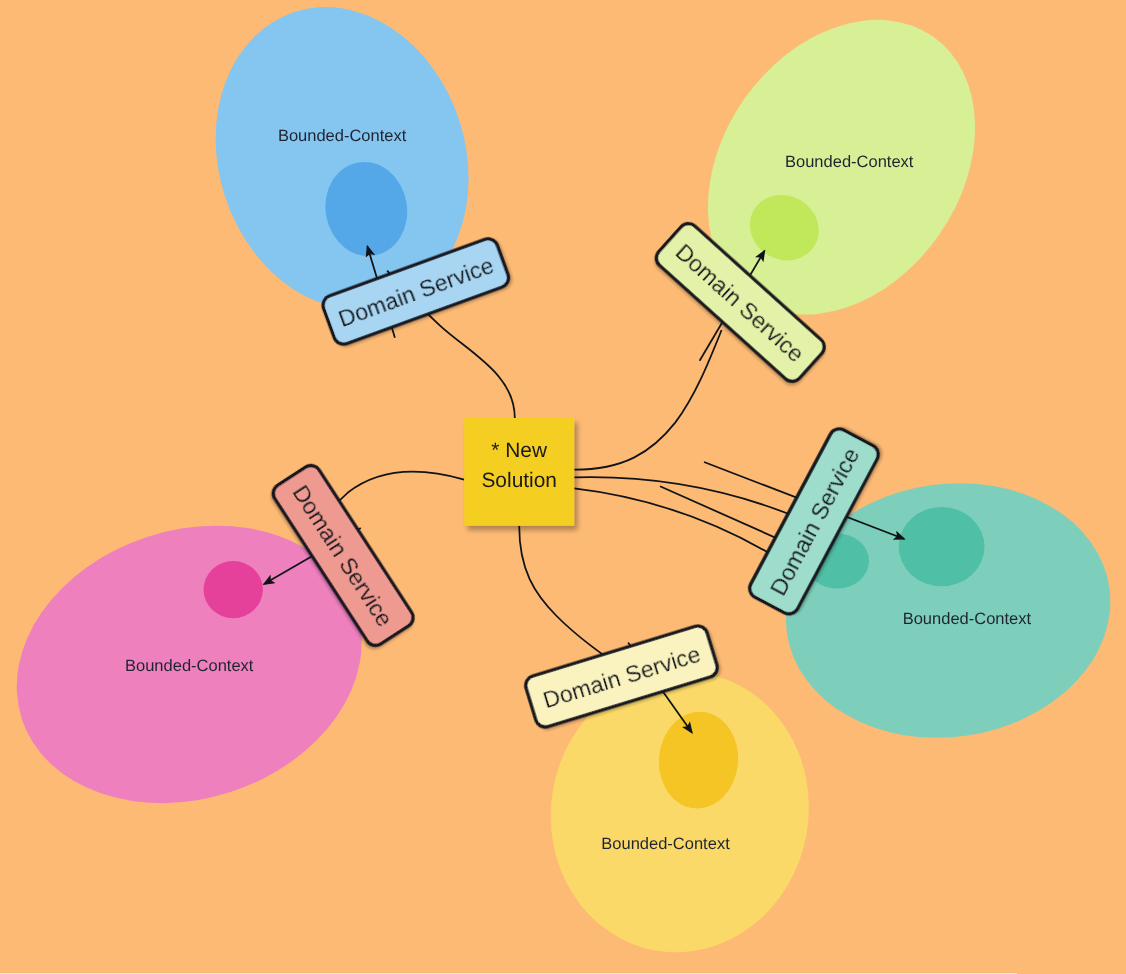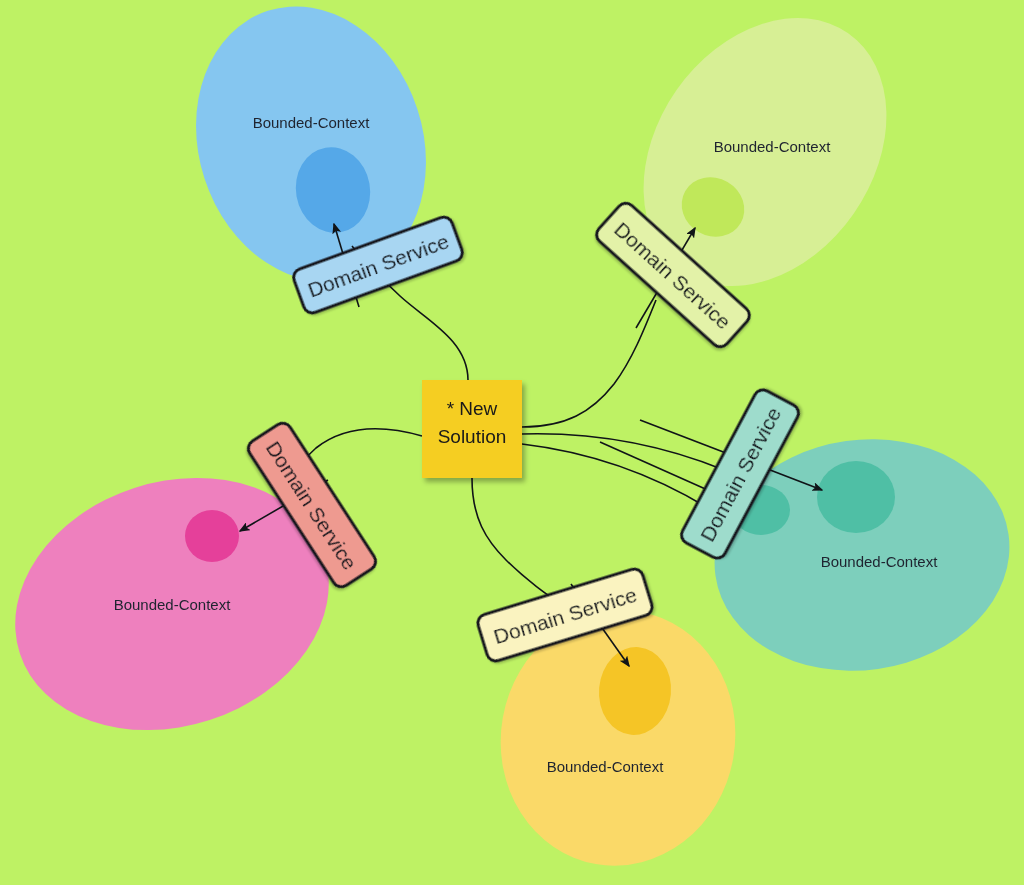--- a/index.html
+++ b/index.html
@@ -10,21 +10,21 @@
   body {
     width: 1024px;
     height: 885px;
     font-family: "Liberation Sans", sans-serif;
     overflow: hidden;
   }
   #diagram-root {
     position: relative;
     width: 1024px;
     height: 885px;
-    background: #bef264;
+    background: #fdba74;
   }
   #diagram-svg {
     position: absolute;
     top: 0; left: 0;
     width: 1024px;
     height: 885px;
   }
   .bc-label {
     font-family: "Liberation Sans", sans-serif;
     font-size: 15px;

